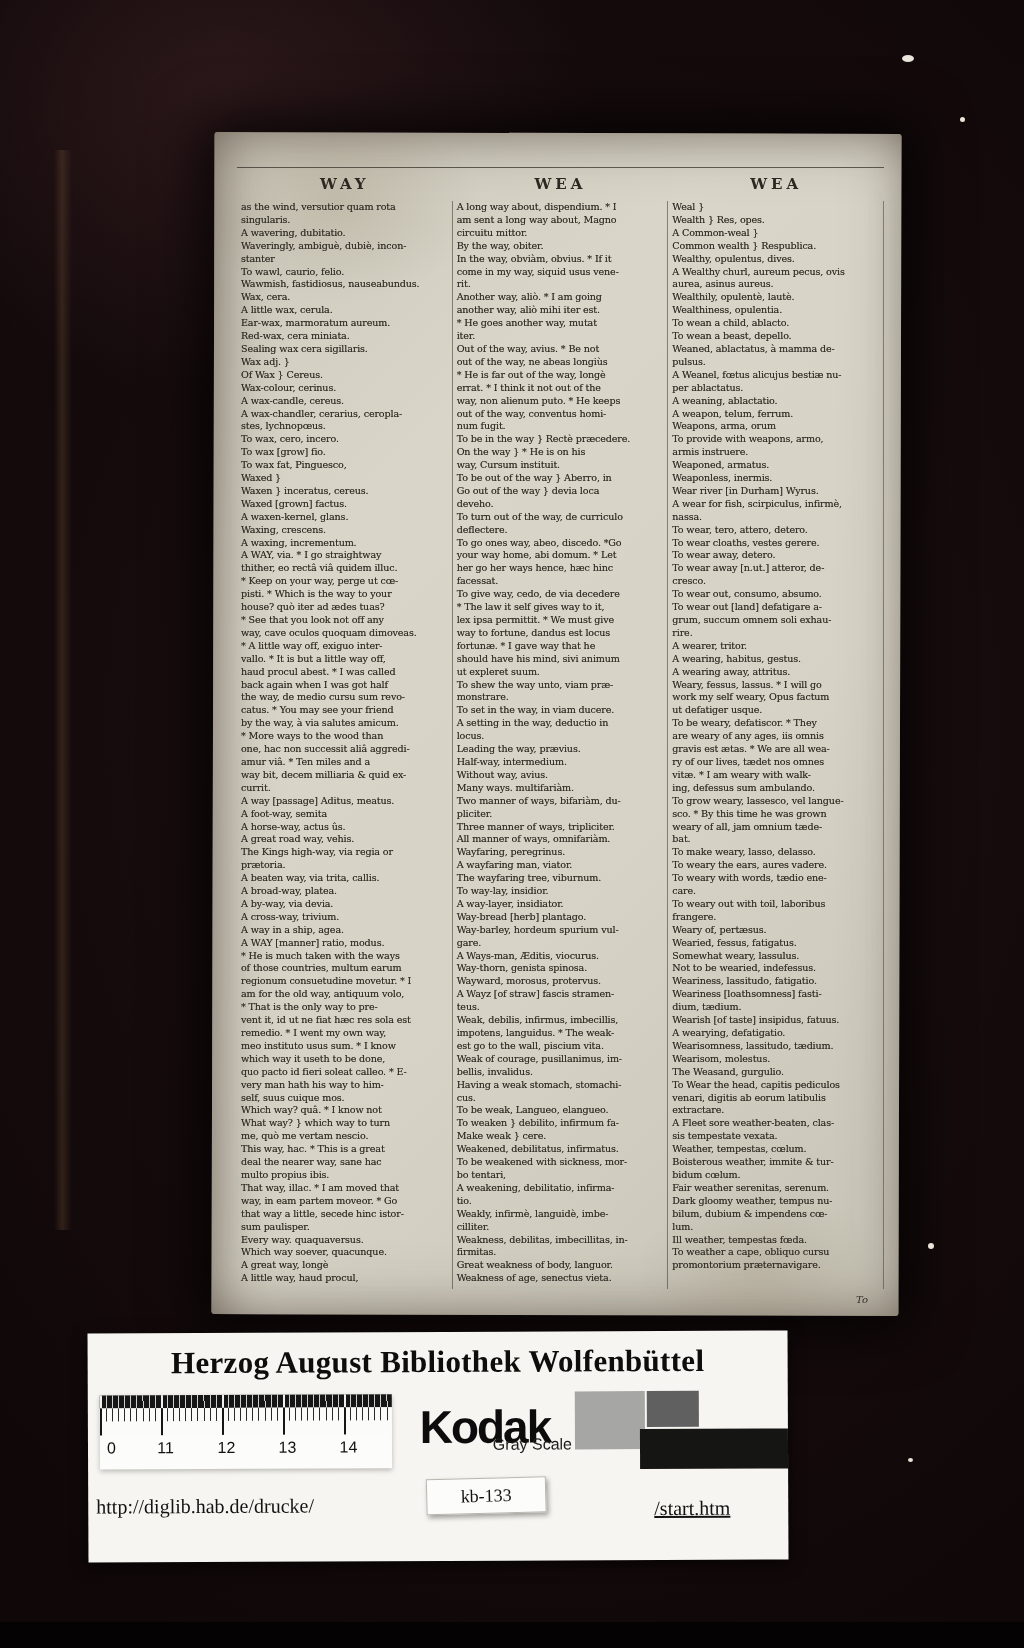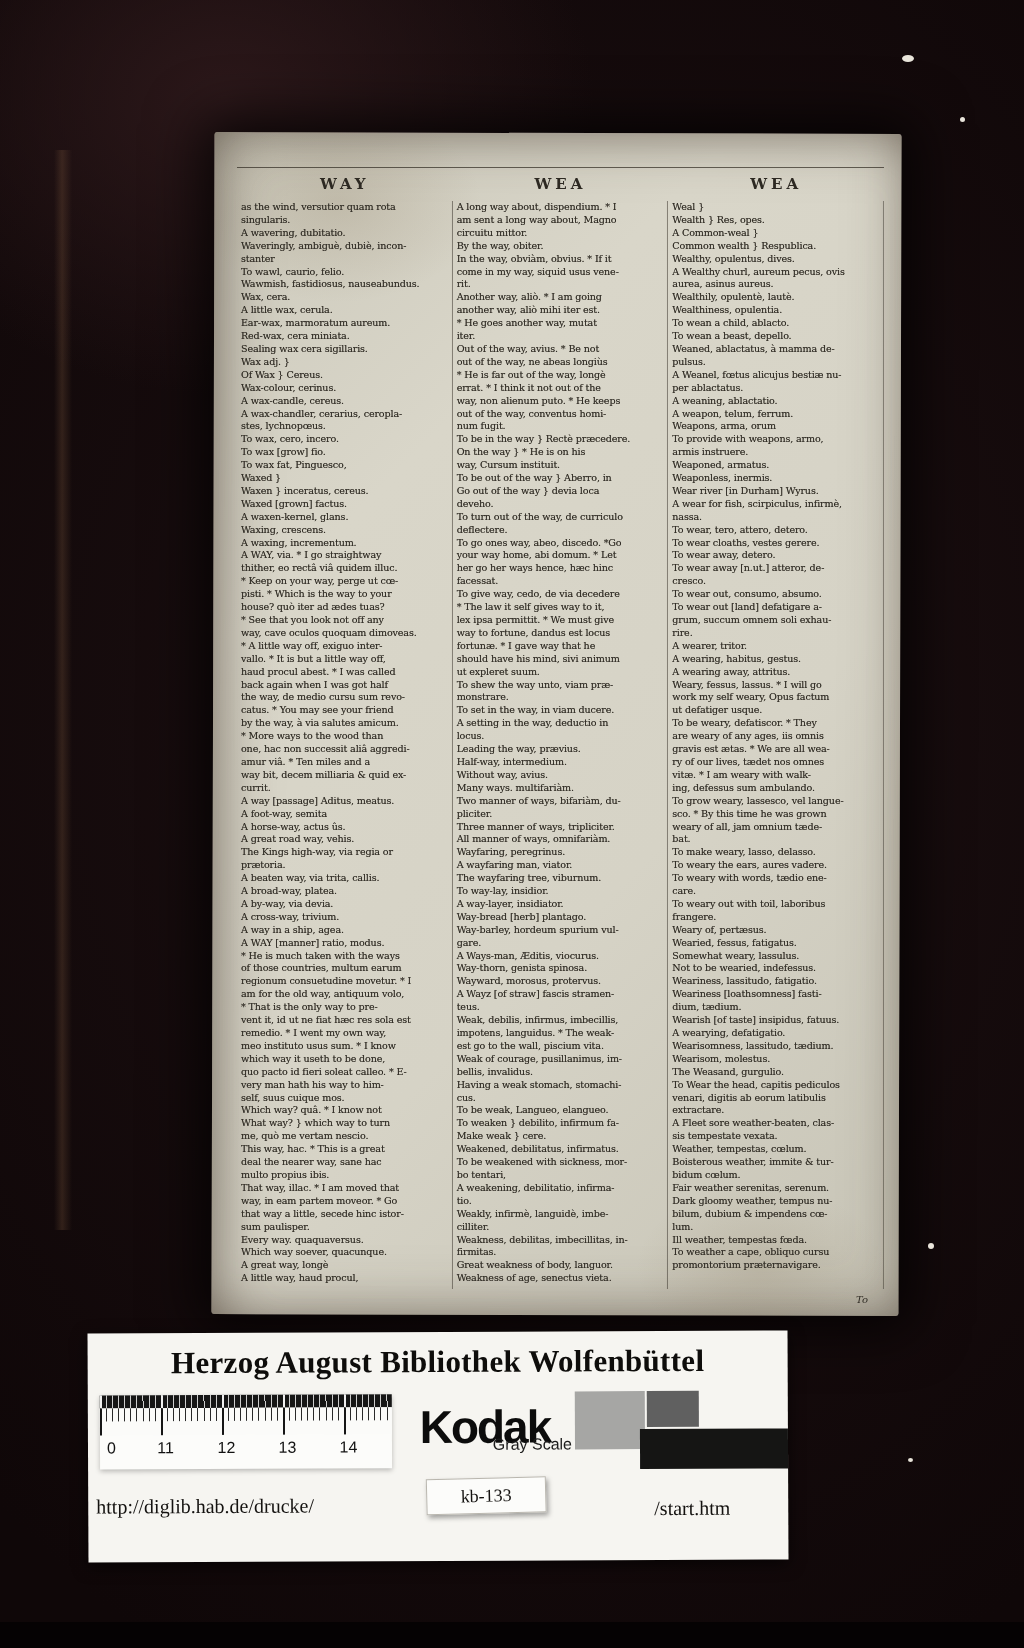--- a/index.html
+++ b/index.html
@@ -73,21 +73,21 @@
 
   .patch-light{position:absolute;left:487px;top:60px;width:70px;height:58px;background:#a6a6a4;}
   .patch-dark{position:absolute;left:559px;top:60px;width:52px;height:36px;background:#606060;}
   .patch-black{position:absolute;left:552px;top:98px;width:148px;height:40px;background:#151514;}
 
   .shelfmark{position:absolute;left:338px;top:146px;width:118px;height:34px;
     background:#fcfcfa;border:1px solid #b9b6ae;box-shadow:2px 3px 5px rgba(0,0,0,.35);
     font:18px/34px "Liberation Serif",serif;text-align:center;color:#141210;
     transform:rotate(-1.2deg);}
   .url-left{position:absolute;left:8px;top:162px;font:20px "Liberation Serif",serif;color:#141210;}
-  .url-right{position:absolute;left:566px;top:166px;font:20px "Liberation Serif",serif;color:#141210;}
+  .url-right{position:absolute;left:566px;top:166px;font:20px "Liberation Serif",serif;color:#141210;text-decoration:underline;}
 
   .speck{position:absolute;background:#e9e5db;border-radius:50%;}
   .s1{left:902px;top:55px;width:12px;height:7px;}
   .s2{left:960px;top:117px;width:5px;height:5px;}
   .s3{left:928px;top:1243px;width:6px;height:6px;}
   .s4{left:908px;top:1458px;width:5px;height:4px;}
 </style>
 </head>
 <body>
 

